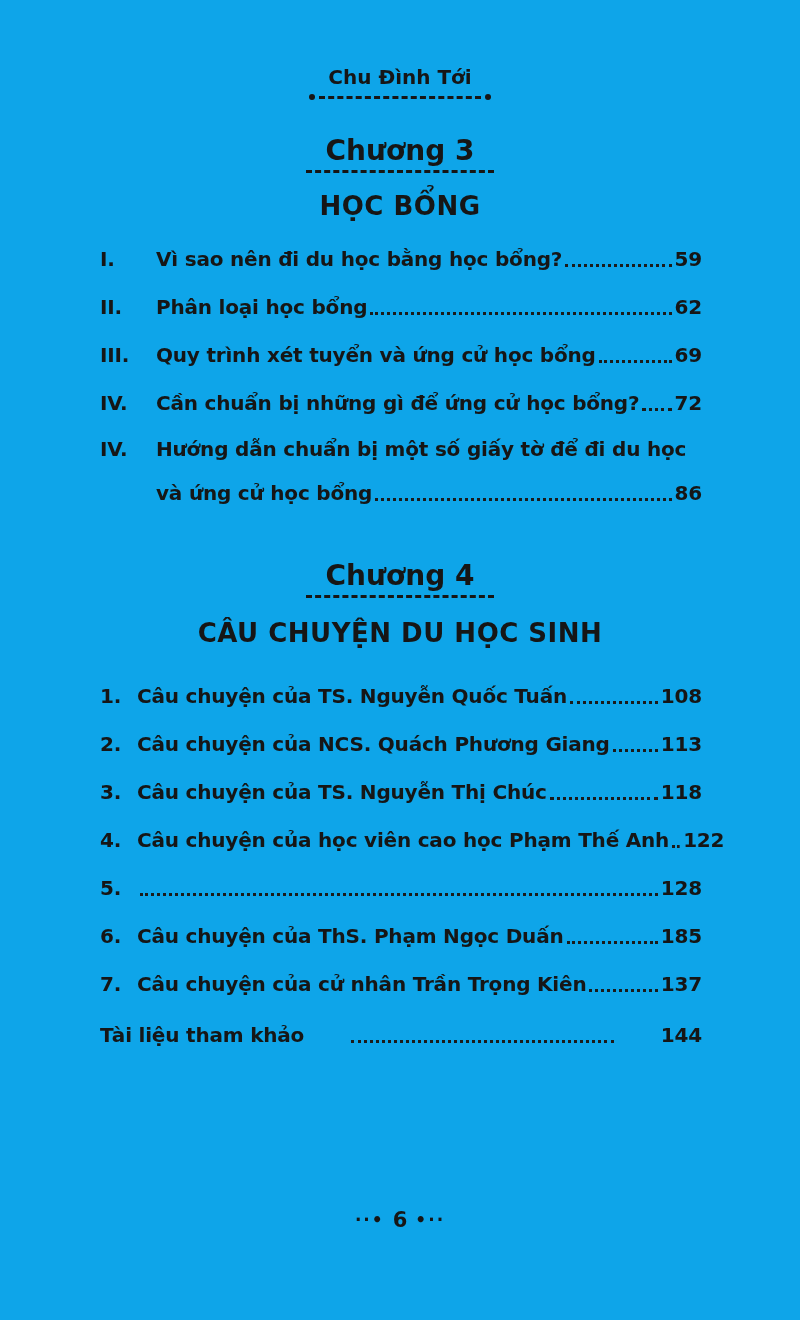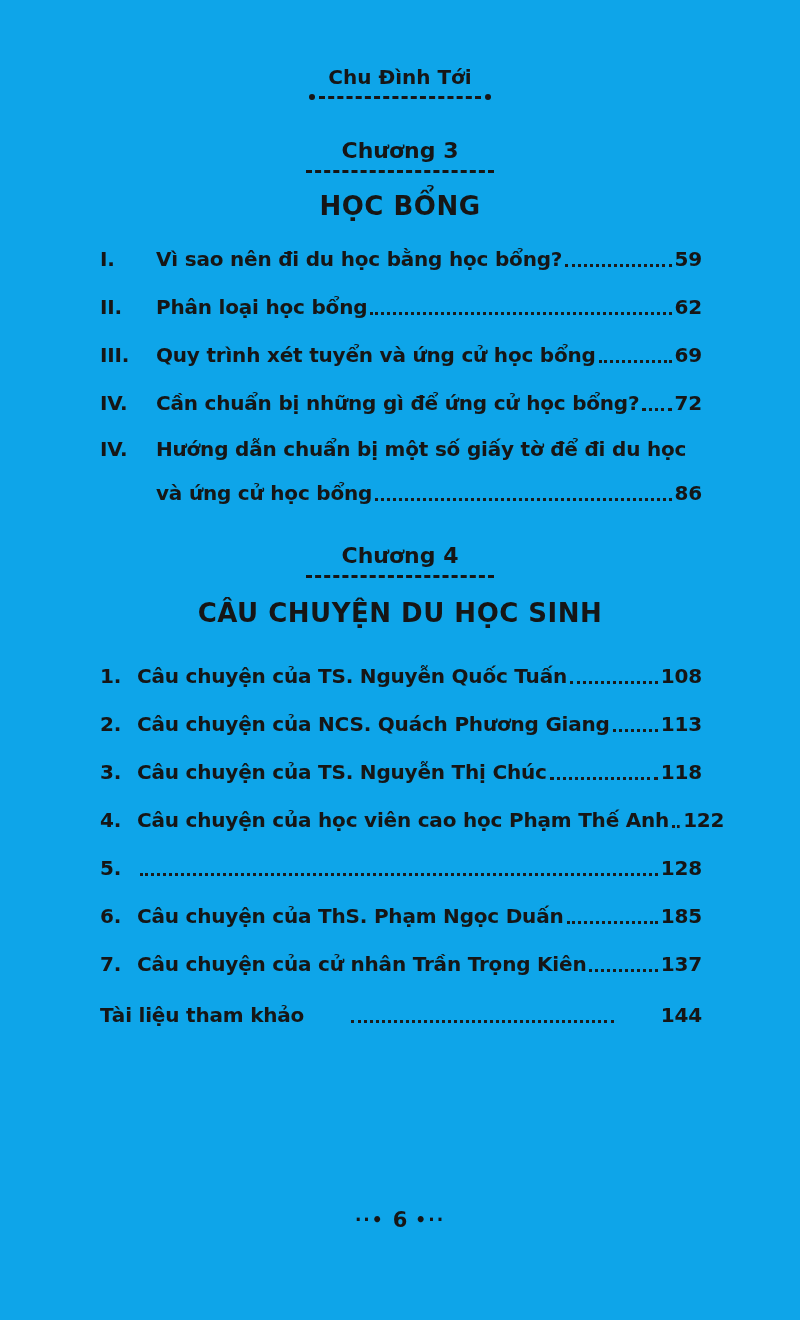--- a/index.html
+++ b/index.html
@@ -31,32 +31,32 @@
   }
   .header-rule .dashes {
     flex: 1;
     border-top: 3px dashed #161616;
     margin: 0 4px;
     height: 0;
   }
 
   
   .chapter-label {
-    text-align: center; font-size: 22px; line-height: 34px;
+    text-align: center; font-size: 28px; line-height: 34px;
   }
   .chapter-dashes {
     width: 188px; margin: 2px auto 0 auto;
     border-top: 3px dashed #161616; height: 0;
   }
   .section-title {
     text-align: center; font-size: 26px; line-height: 34px; letter-spacing: 0.5px;
   }
   #ch3-label-block { margin-top: 32px; }
   #ch3-title { margin-top: 16px; }
-  #ch4-label-block { margin-top: 24px; }
+  #ch4-label-block { margin-top: 44px; }
   #ch4-title { margin-top: 18px; }
 
   
   .toc-list { margin: 12px 98px 0 100px; }
   #ch4-list { margin-top: 22px; }
   .toc-row {
     display: flex;
     align-items: center;
     height: 48px;
     font-size: 20px;

